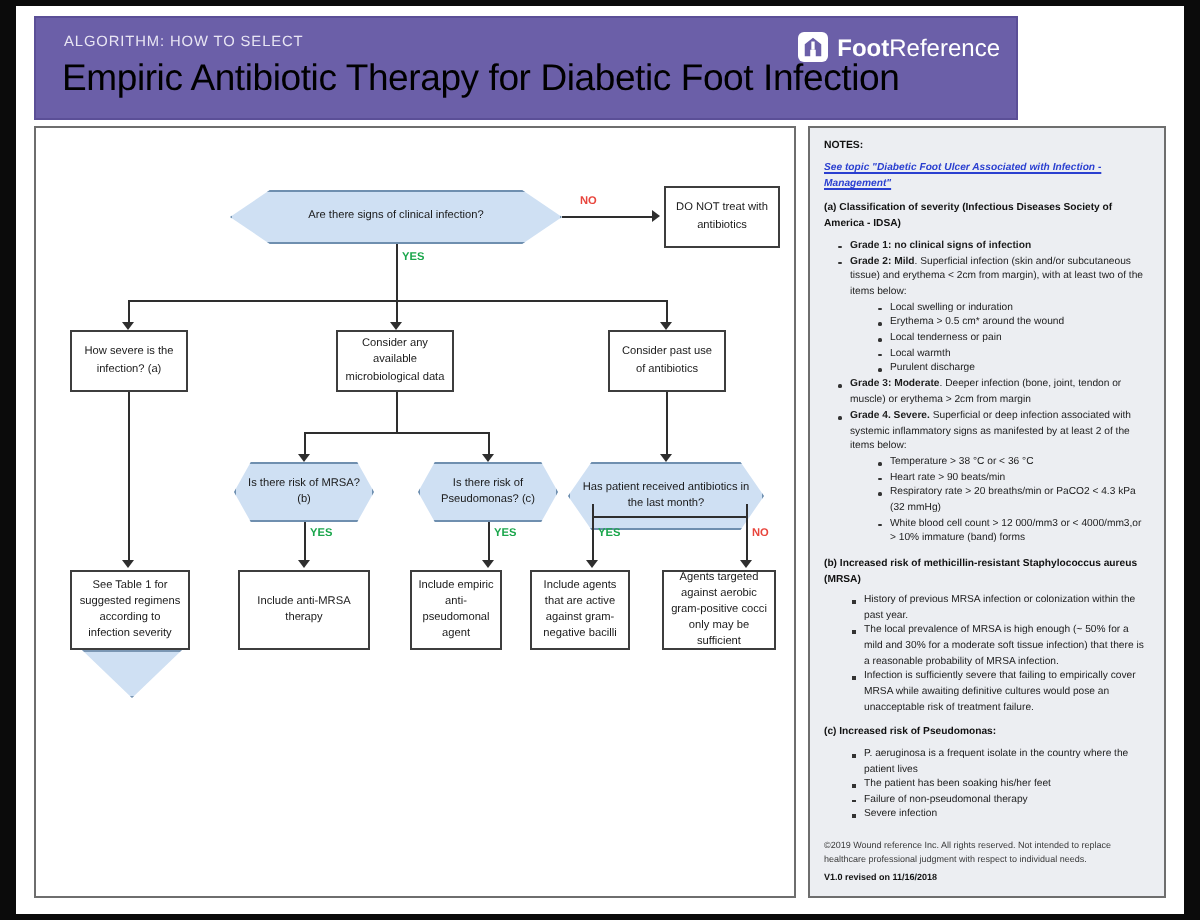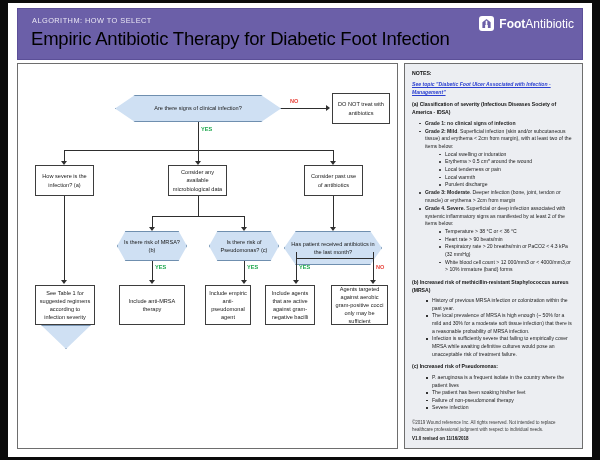--- a/index.html
+++ b/index.html
@@ -9,21 +9,21 @@
     font-family:"Liberation Sans", sans-serif;
   }
   .page{
     position:absolute;left:8px;top:3px;width:584px;height:454px;
     background:#ffffff;
     box-sizing:border-box;
     overflow:hidden;
   }
   
   .header{
-    position:absolute;left:9px;top:5px;width:566px;height:52px;
+    position:absolute;left:9px;top:5px;width:492px;height:52px;
     background:#6b5fa8;
     border:1px solid #5b4f97;
     box-sizing:border-box;
   }
   .hdr-kicker{
     position:absolute;left:14px;top:7px;
     color:#e9e6f4;font-size:7.4px;letter-spacing:.45px;font-weight:400;
   }
   .hdr-title{
     position:absolute;left:13px;top:19px;
@@ -124,21 +124,21 @@
   <div class="header">
     <div class="hdr-kicker">ALGORITHM: HOW TO SELECT</div>
     <div class="hdr-title">Empiric Antibiotic Therapy for Diabetic Foot Infection</div>
     <div class="brand">
       <span class="brand-mark">
         <svg width="11" height="11" viewBox="0 0 24 24">
             <path d="M3 9 L12 2 L21 9 L21 22 L15 22 L15 15 L9 15 L9 22 L3 22 Z" fill="#6b5fa8"></path>
             <rect x="10.2" y="6" width="3.6" height="9" fill="#ffffff"></rect>
           </svg>
       </span>
-      <span class="brand-text"><span>Foot</span><span class="lt">Antibiotic</span></span>
+      <span class="brand-text"><span>Foot</span><span class="lt">Reference</span></span>
     </div>
   </div>
 
   <div class="flow">
 
     <div class="hexwrap" style="left:97px;top:31px;width:166px;height:27px;">
       <div class="hex"></div>
       <div class="hlabel">Are there signs of clinical infection?</div>
     </div>
 

